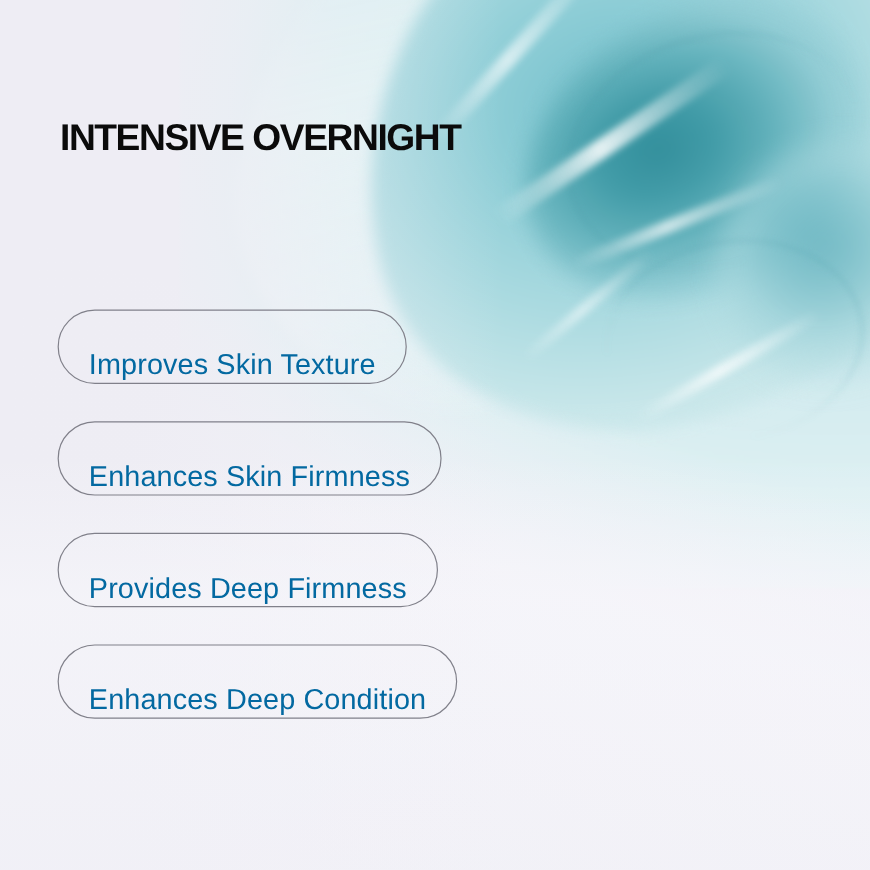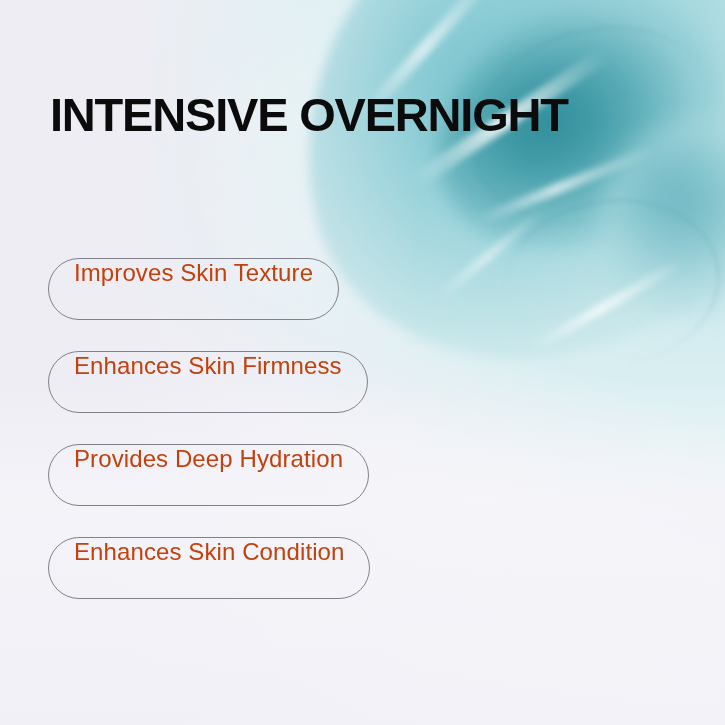--- a/index.html
+++ b/index.html
@@ -190,21 +190,21 @@
   .content {
     position:absolute;
     top:0; left:0;
     width:725px; height:725px;
   }
 
   .headline {
     position:absolute;
     top:88px; left:50px;
     width:600px;
-    font-size:47px;
+    font-size:31px;
     font-weight:700;
     line-height:53px;
     letter-spacing:-1.2px;
     color:#0b0b0b;
     text-transform:uppercase;
     font-stretch:condensed;
   }
   .headline .hl-line { display:block; white-space:nowrap; }
 
   .pill-list {
@@ -212,29 +212,29 @@
     top:258px; left:48px;
     display:flex;
     flex-direction:column;
     align-items:flex-start;
     gap:31px;
   }
 
   .pill {
     height:62px;
     display:inline-flex;
-    align-items:flex-start;
+    align-items:flex-end;
     padding:0 25px;
     border:1.5px solid #80808a;
     border-radius:31px;
     background:transparent;
     font-size:24px;
     font-weight:400;
     letter-spacing:.1px;
-    color:#c2410c;
+    color:#0369a1;
     white-space:nowrap;
   }
 </style>
 </head>
 <body>
 
 <div id="banner">
 
   <div class="gel-photo">
     <div class="gel-base"></div>
@@ -264,21 +264,21 @@
     </h1>
 
     <div class="pill-list">
       <div class="pill">
         <span>Improves Skin Texture</span>
       </div>
       <div class="pill">
         <span>Enhances Skin Firmness</span>
       </div>
       <div class="pill">
-        <span>Provides Deep Hydration</span>
-      </div>
-      <div class="pill">
-        <span>Enhances Skin Condition</span>
+        <span>Provides Deep Firmness</span>
+      </div>
+      <div class="pill">
+        <span>Enhances Deep Condition</span>
       </div>
     </div>
 
   </div>
 </div>
 
 </body></html>

